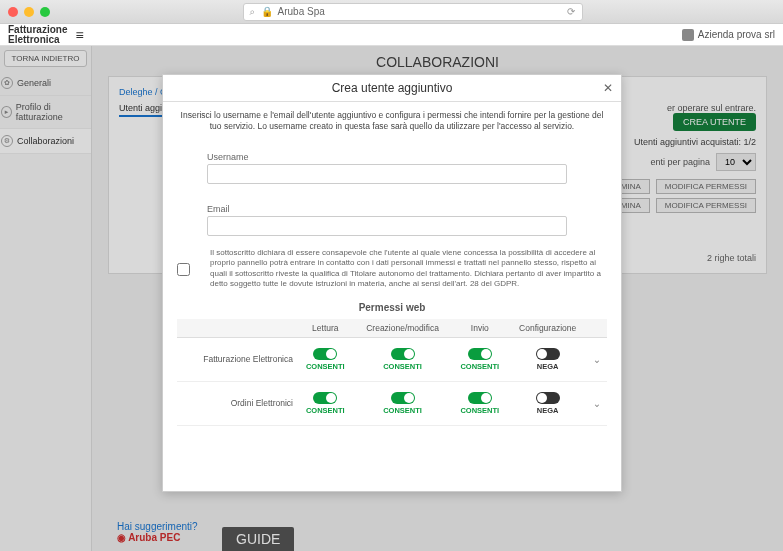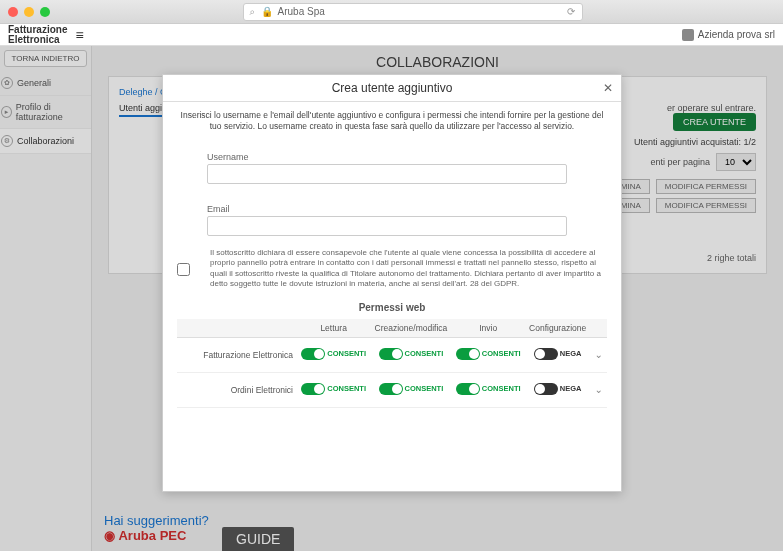--- a/index.html
+++ b/index.html
@@ -38,21 +38,21 @@
 .crumb { color: #1976d2; font-size: 9px; margin-bottom: 6px; }
 .tabline { border-bottom: 2px solid #1976d2; display: inline-block; padding-bottom: 2px; font-size: 9px; color: #333; }
 .btn { background: #15803d; color: #fff; border: none; border-radius: 3px; padding: 4px 10px; font-size: 9px; float: right; margin-bottom: 6px; }
 .quota { text-align: right; font-size: 9px; color: #444; margin: 6px 0; clear: both; }
 .perpage { display: flex; justify-content: flex-end; align-items: center; gap: 6px; font-size: 9px; margin-bottom: 8px; }
 .select { border: 1px solid #ccc; padding: 2px 4px; font-size: 9px; width: 40px; }
 .rowbtn { border: 1px solid #bbb; background: #f5f5f5; padding: 2px 8px; font-size: 8px; color: #666; }
 .rowbtns { display: flex; gap: 6px; justify-content: flex-end; margin: 4px 0; }
 .total { text-align: right; font-size: 9px; color: #666; margin-top: 40px; }
 
-.footer-area { position: absolute; bottom: 8px; left: 12px; font-size: 13px; margin-top: 36px; }
+.footer-area { position: absolute; bottom: 8px; left: 25px; font-size: 10px; margin-top: 36px; }
 .suggest { color: #1976d2; }
 .aruba-pec { color: #d32f2f; font-weight: bold; }
 .guide-btn { position: absolute; bottom: 0; left: 130px; background: #555; color: #fff; padding: 4px 14px; font-size: 14px; border-radius: 2px 2px 0 0; }
 
 
 .overlay { position: absolute; top: 46px; left: 0; right: 0; bottom: 0; background: rgba(0,0,0,0.15); }
 .modal { position: absolute; left: 162px; top: 74px; width: 460px; height: 418px; background: #fff; border: 1px solid #ccc; box-shadow: 0 2px 10px rgba(0,0,0,0.2); display: flex; flex-direction: column; }
 .modal-head { padding: 6px 10px; border-bottom: 1px solid #ddd; text-align: center; font-size: 12px; color: #333; position: relative; }
 .modal-close { position: absolute; right: 8px; top: 6px; font-size: 12px; color: #666; cursor: pointer; }
 .modal-body { padding: 8px 14px; font-size: 9px; color: #555; overflow-y: auto; flex: 1; }
@@ -60,21 +60,21 @@
 .form-row { margin: 20px 0 10px 30px; }
 .form-row label { display: block; font-size: 9px; color: #666; margin-bottom: 2px; }
 .form-row input { width: 360px; height: 20px; border: 1px solid #ccc; border-radius: 2px; padding: 0 4px; font-size: 9px; }
 .disclaimer { display: flex; gap: 20px; font-size: 8px; color: #666; margin: 12px 0; line-height: 1.3; }
 .disclaimer input { margin-top: 1px; }
 .perms-title { text-align: center; font-weight: bold; font-size: 10px; margin: 6px 0; }
 .perms-table { width: 100%; border-collapse: collapse; font-size: 8.5px; }
 .perms-table th { background: #f5f5f5; padding: 4px; font-weight: normal; color: #555; border-bottom: 1px solid #ddd; }
 .perms-table td { padding: 10px 4px; border-bottom: 1px solid #eee; text-align: center; }
 .perms-table td:first-child { text-align: right; width: 120px; color: #555; }
-.toggle { display: inline-flex; flex-direction: row; align-items: center; gap: 2px; }
+.toggle { display: inline-flex; flex-direction: column; align-items: center; gap: 2px; }
 .switch { width: 24px; height: 12px; border-radius: 6px; position: relative; }
 .switch.on { background: #0a9d3f; }
 .switch.off { background: #333; }
 .knob { width: 10px; height: 10px; background: #fff; border-radius: 50%; position: absolute; top: 1px; }
 .switch.on .knob { right: 1px; }
 .switch.off .knob { left: 1px; }
 .tlabel { font-size: 7.5px; font-weight: bold; }
 .tlabel.on { color: #0a9d3f; }
 .tlabel.off { color: #333; }
 .chev { color: #888; font-size: 10px; }

